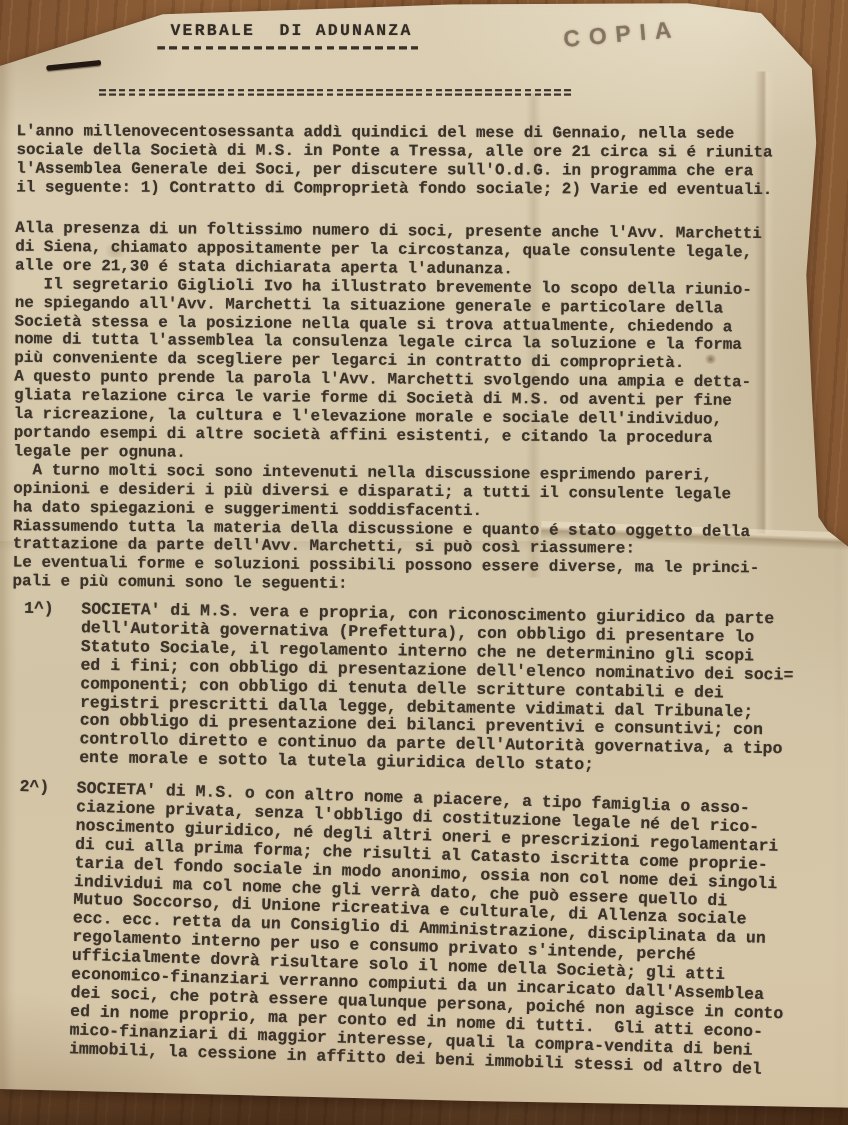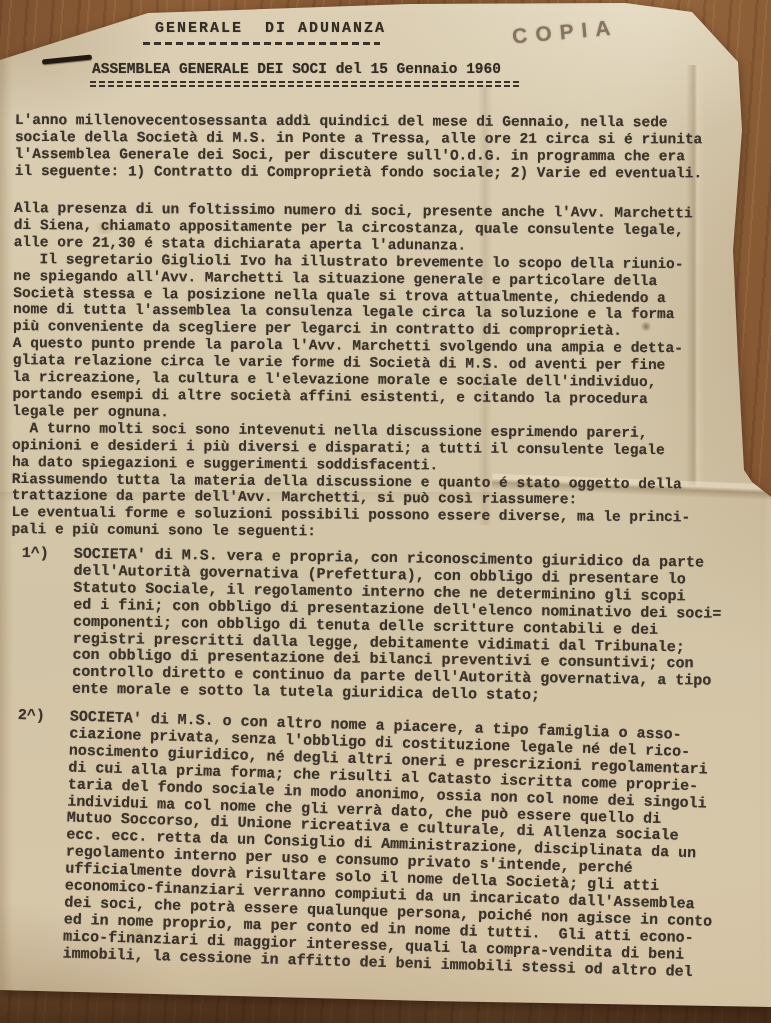--- a/index.html
+++ b/index.html
@@ -123,24 +123,23 @@
       <div class="crease-h1"></div>
       <div class="stain s1"></div>
       <div class="stain s2"></div>
       <div class="stain s3"></div>
 
       <div class="ink-blob"></div>
       <div class="ink-mark"></div>
 
       <div class="stamp">COPIA</div>
 
-      <div class="tw doc-title">GENERALE  DI ADUNANZA</div>
+      <div class="tw doc-title">VERBALE  DI ADUNANZA</div>
       <div class="title-underline"></div>
 
-      <div class="tw doc-subtitle">ASSEMBLEA GENERALE DEI SOCI del 15 Gennaio 1960</div>
       <div class="subtitle-underline">
         <div class="bar b1"></div>
         <div class="bar b2"></div>
       </div>
 
       <div class="tw intro">L'anno millenovecentosessanta addì quindici del mese di Gennaio, nella sede
 sociale della Società di M.S. in Ponte a Tressa, alle ore 21 circa si é riunita
 l'Assemblea Generale dei Soci, per discutere sull'O.d.G. in programma che era
 il seguente: 1) Contratto di Comproprietà fondo sociale; 2) Varie ed eventuali.</div>
 

